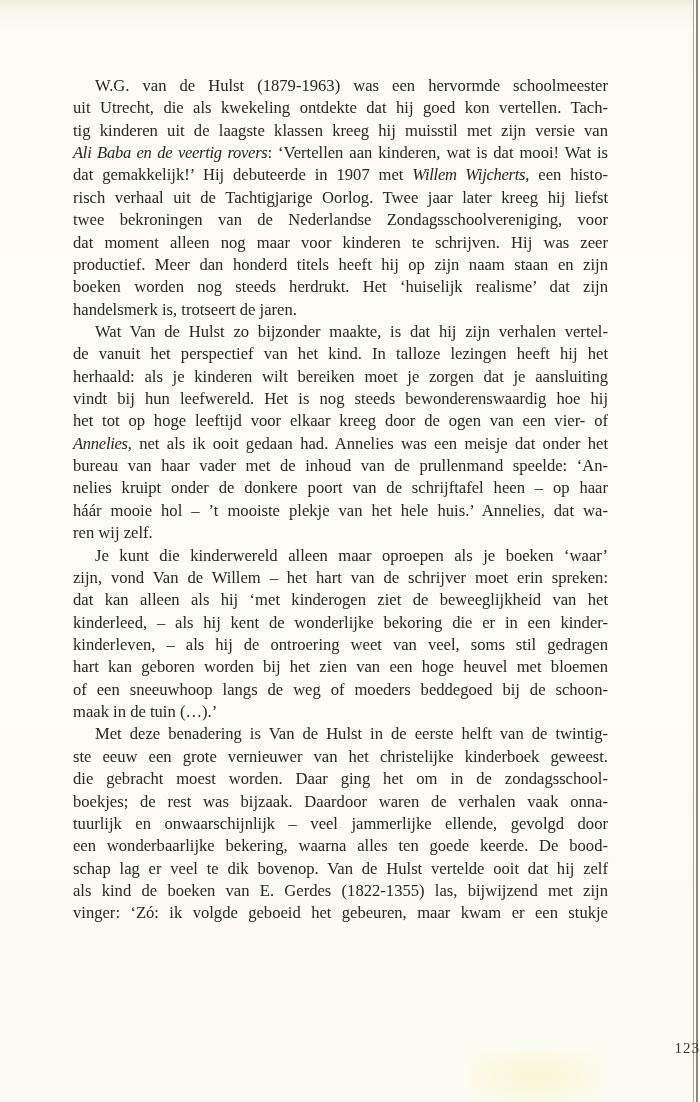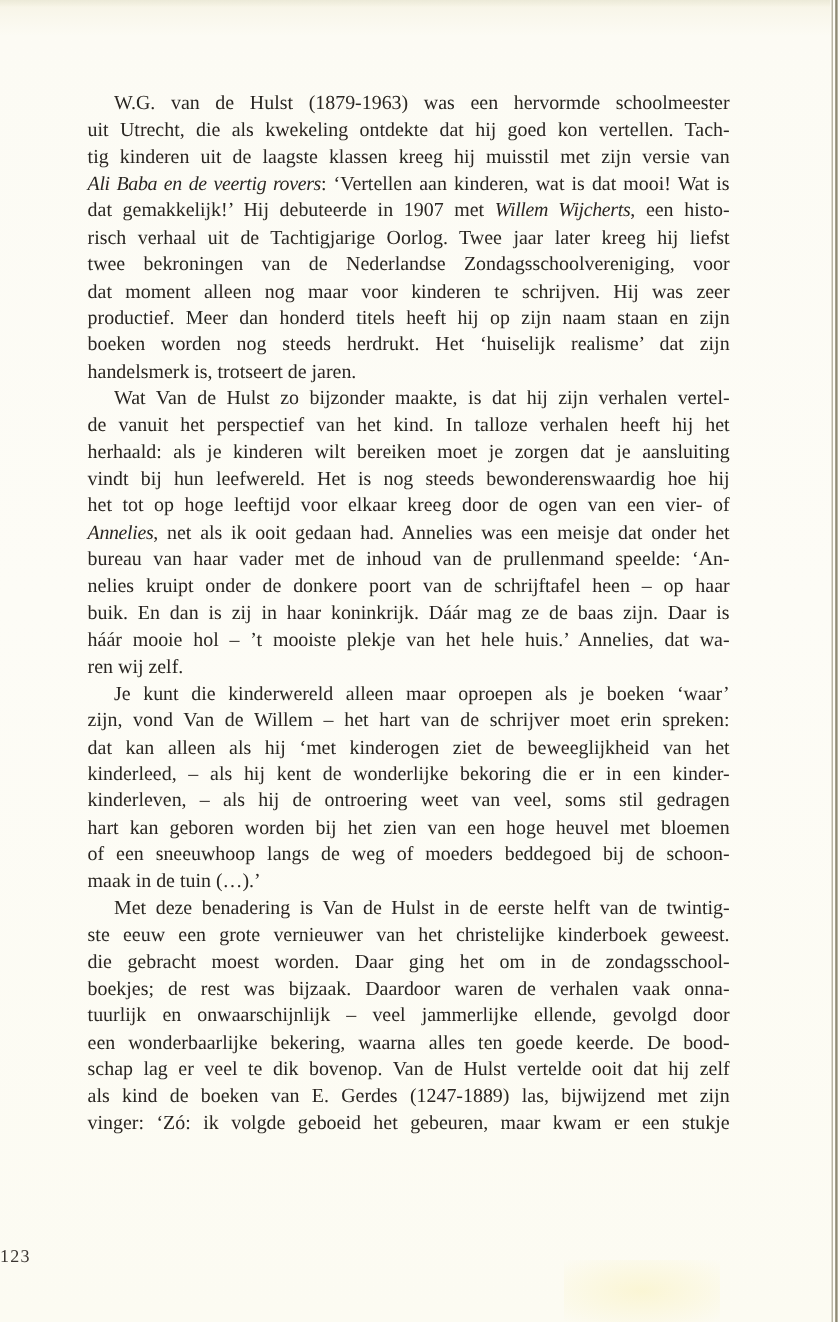--- a/index.html
+++ b/index.html
@@ -42,21 +42,21 @@
   .line {
     display: block; height: 22.37px; white-space: nowrap;
     text-align: justify; text-align-last: justify;
     overflow: visible;
   }
   .line.indent { padding-left: 22px; }
   .line.last { text-align-last: left; }
   .line i { font-style: italic; letter-spacing: -0.3px; margin-top: 24px; }
   .page-number {
     position: absolute; left: 0; width: 700px; top: 1040px;
-    text-align: left; font-size: 15px; letter-spacing: 1px;
+    text-align: right; font-size: 15px; letter-spacing: 1px;
     color: #3a3530;
   }
 </style>
 </head>
 <body>
 
 <div class="page">
   <div class="edge-top"></div>
   <div class="stain"></div>
   <div class="border-right"></div>
@@ -70,28 +70,27 @@
         <span class="line">dat gemakkelijk!’ Hij debuteerde in 1907 met <i>Willem Wijcherts</i>, een histo-</span>
         <span class="line">risch verhaal uit de Tachtigjarige Oorlog. Twee jaar later kreeg hij liefst</span>
         <span class="line">twee bekroningen van de Nederlandse Zondagsschoolvereniging, voor</span>
         <span class="line">dat moment alleen nog maar voor kinderen te schrijven. Hij was zeer</span>
         <span class="line">productief. Meer dan honderd titels heeft hij op zijn naam staan en zijn</span>
         <span class="line">boeken worden nog steeds herdrukt. Het ‘huiselijk realisme’ dat zijn</span>
         <span class="line last">handelsmerk is, trotseert de jaren.</span>
       </div>
       <div>
         <span class="line indent">Wat Van de Hulst zo bijzonder maakte, is dat hij zijn verhalen vertel-</span>
-        <span class="line">de vanuit het perspectief van het kind. In talloze verhalen heeft hij het</span>
+        <span class="line">de vanuit het perspectief van het kind. In talloze lezingen heeft hij het</span>
         <span class="line">herhaald: als je kinderen wilt bereiken moet je zorgen dat je aansluiting</span>
         <span class="line">vindt bij hun leefwereld. Het is nog steeds bewonderenswaardig hoe hij</span>
         <span class="line">het tot op hoge leeftijd voor elkaar kreeg door de ogen van een vier- of</span>
         <span class="line"><i>Annelies</i>, net als ik ooit gedaan had. Annelies was een meisje dat onder het</span>
         <span class="line">bureau van haar vader met de inhoud van de prullenmand speelde: ‘An-</span>
         <span class="line">nelies kruipt onder de donkere poort van de schrijftafel heen – op haar</span>
-        <span class="line">buik. En dan is zij in haar koninkrijk. Dáár mag ze de baas zijn. Daar is</span>
         <span class="line">háár mooie hol – ’t mooiste plekje van het hele huis.’ Annelies, dat wa-</span>
         <span class="line last">ren wij zelf.</span>
       </div>
       <div>
         <span class="line indent">Je kunt die kinderwereld alleen maar oproepen als je boeken ‘waar’</span>
         <span class="line">zijn, vond Van de Willem – het hart van de schrijver moet erin spreken:</span>
         <span class="line">dat kan alleen als hij ‘met kinderogen ziet de beweeglijkheid van het</span>
         <span class="line">kinderleed, – als hij kent de wonderlijke bekoring die er in een kinder-</span>
         <span class="line">kinderleven, – als hij de ontroering weet van veel, soms stil gedragen</span>
         <span class="line">hart kan geboren worden bij het zien van een hoge heuvel met bloemen</span>
@@ -99,19 +98,19 @@
         <span class="line last">maak in de tuin (…).’</span>
       </div>
       <div>
         <span class="line indent">Met deze benadering is Van de Hulst in de eerste helft van de twintig-</span>
         <span class="line">ste eeuw een grote vernieuwer van het christelijke kinderboek geweest.</span>
         <span class="line">die gebracht moest worden. Daar ging het om in de zondagsschool-</span>
         <span class="line">boekjes; de rest was bijzaak. Daardoor waren de verhalen vaak onna-</span>
         <span class="line">tuurlijk en onwaarschijnlijk – veel jammerlijke ellende, gevolgd door</span>
         <span class="line">een wonderbaarlijke bekering, waarna alles ten goede keerde. De bood-</span>
         <span class="line">schap lag er veel te dik bovenop. Van de Hulst vertelde ooit dat hij zelf</span>
-        <span class="line">als kind de boeken van E. Gerdes (1247-1889) las, bijwijzend met zijn</span>
+        <span class="line">als kind de boeken van E. Gerdes (1822-1355) las, bijwijzend met zijn</span>
         <span class="line">vinger: ‘Zó: ik volgde geboeid het gebeuren, maar kwam er een stukje</span>
       </div>
     </div>
 
   <div class="page-number">123</div>
 </div>
 
 </body></html>

